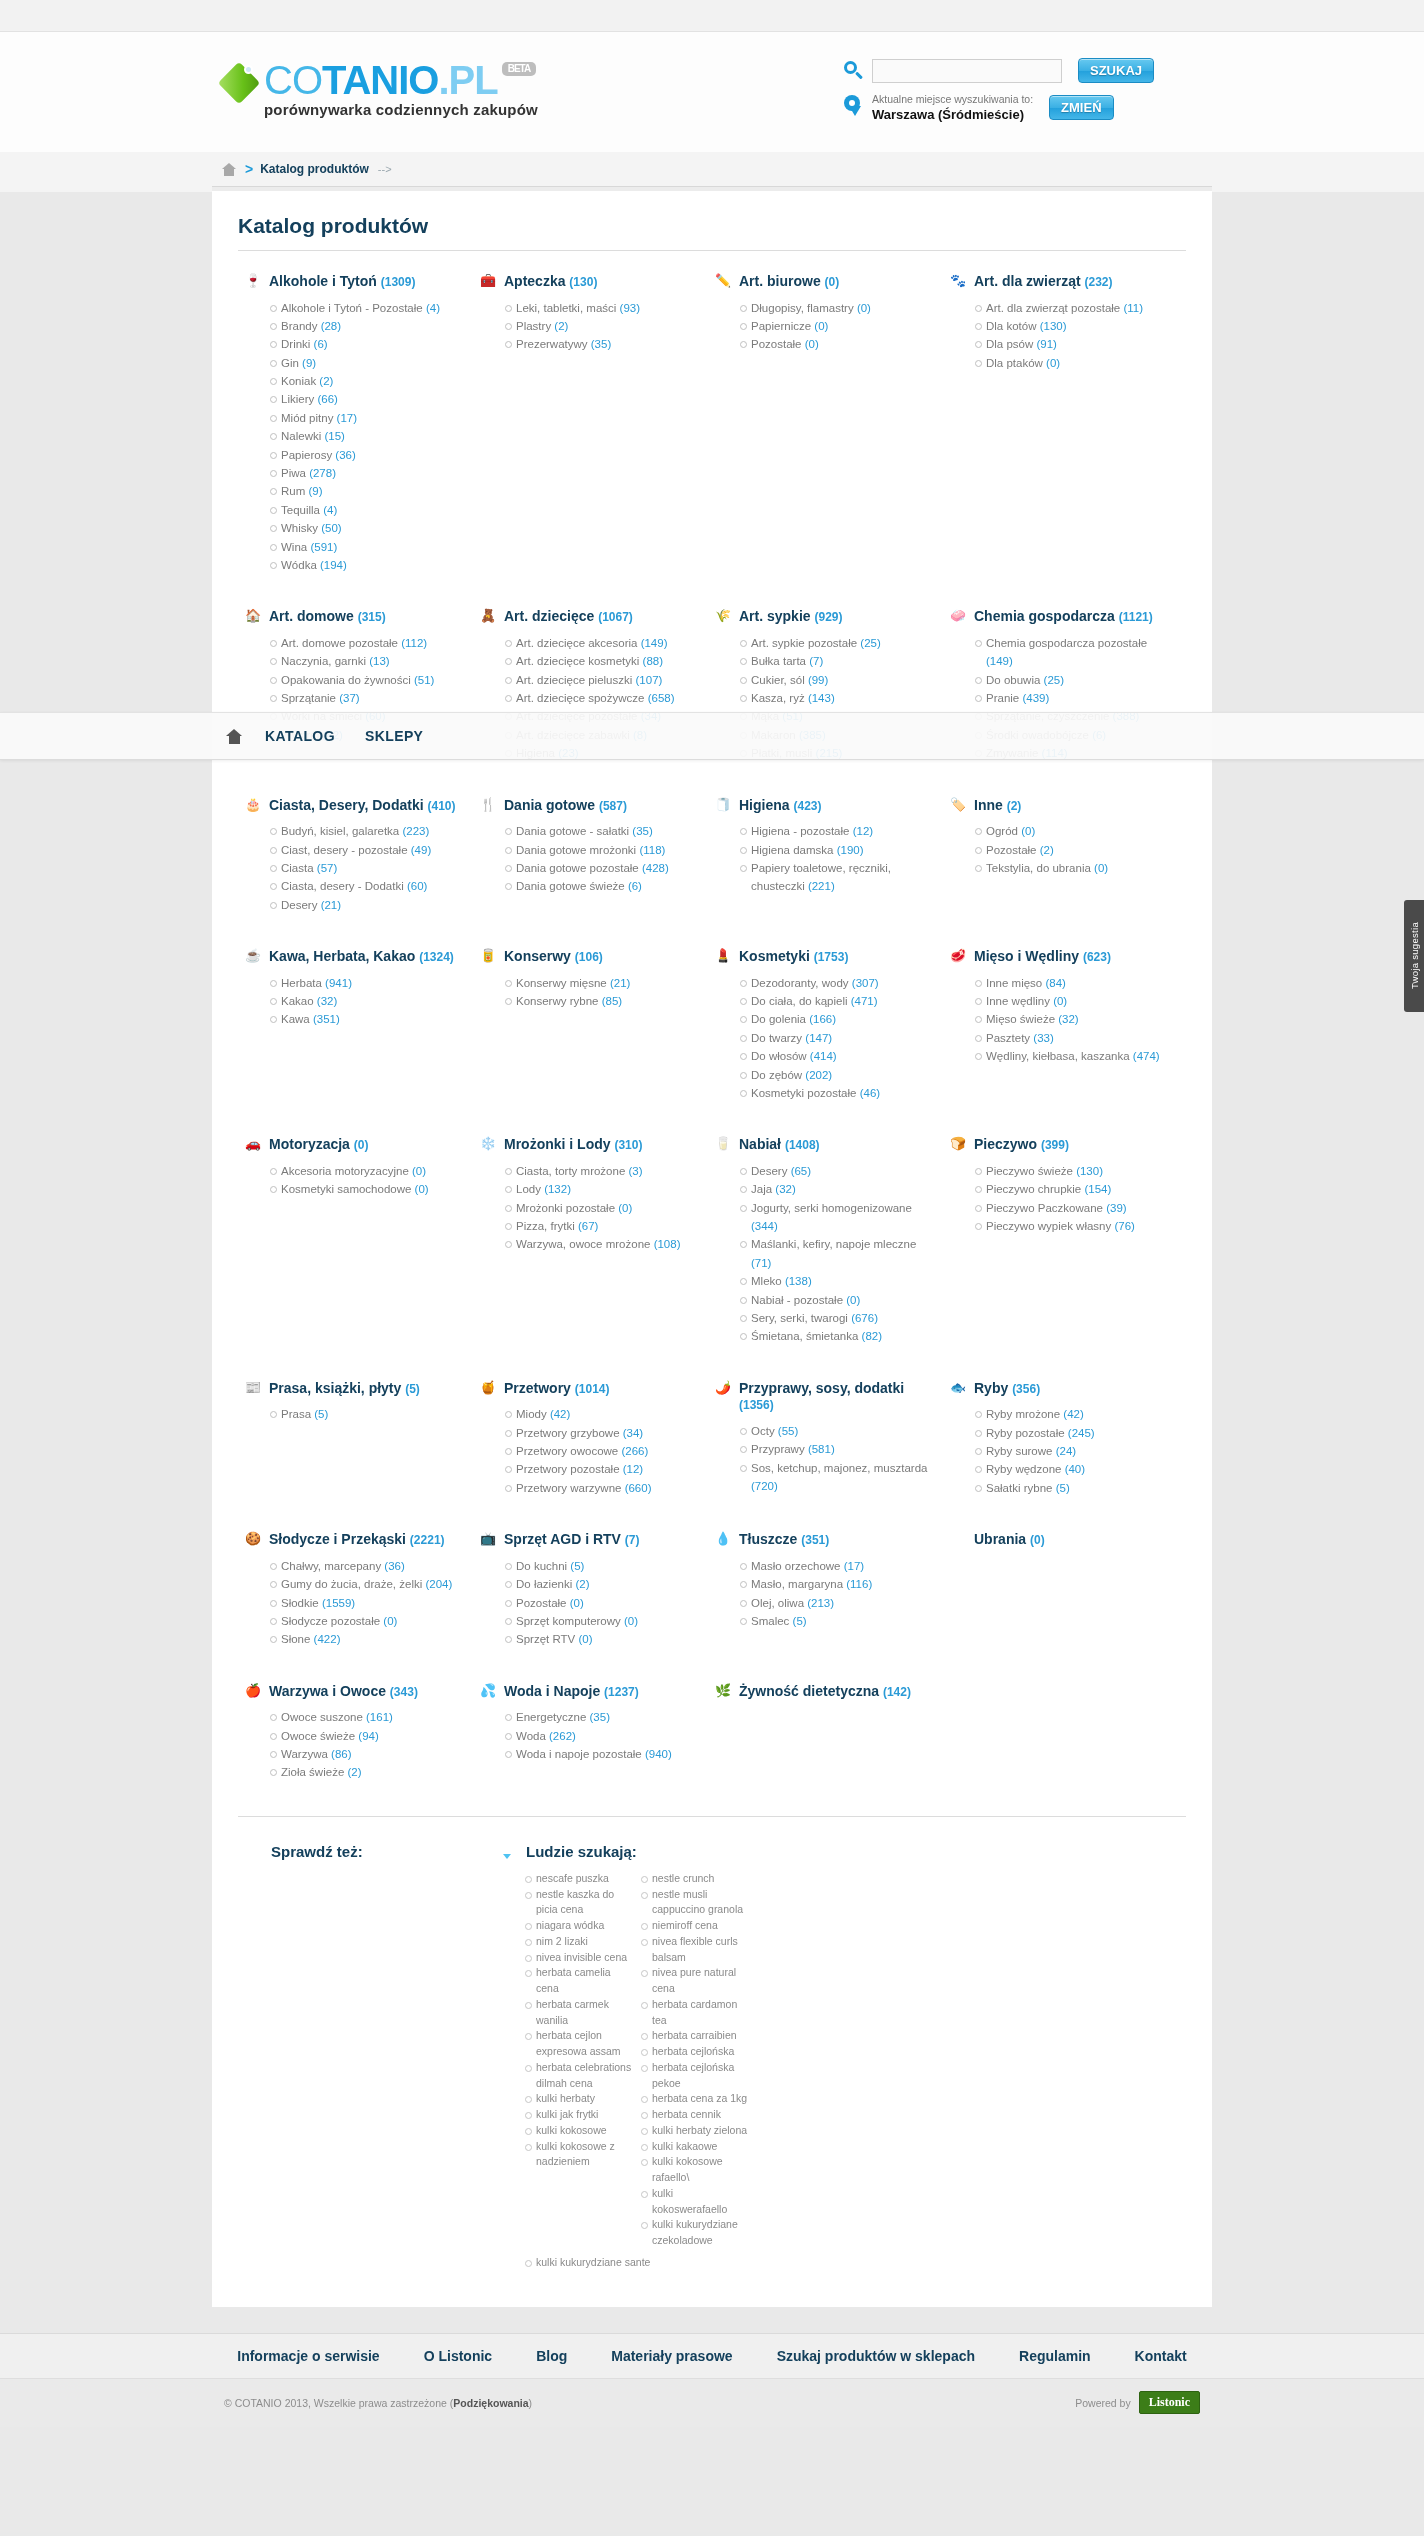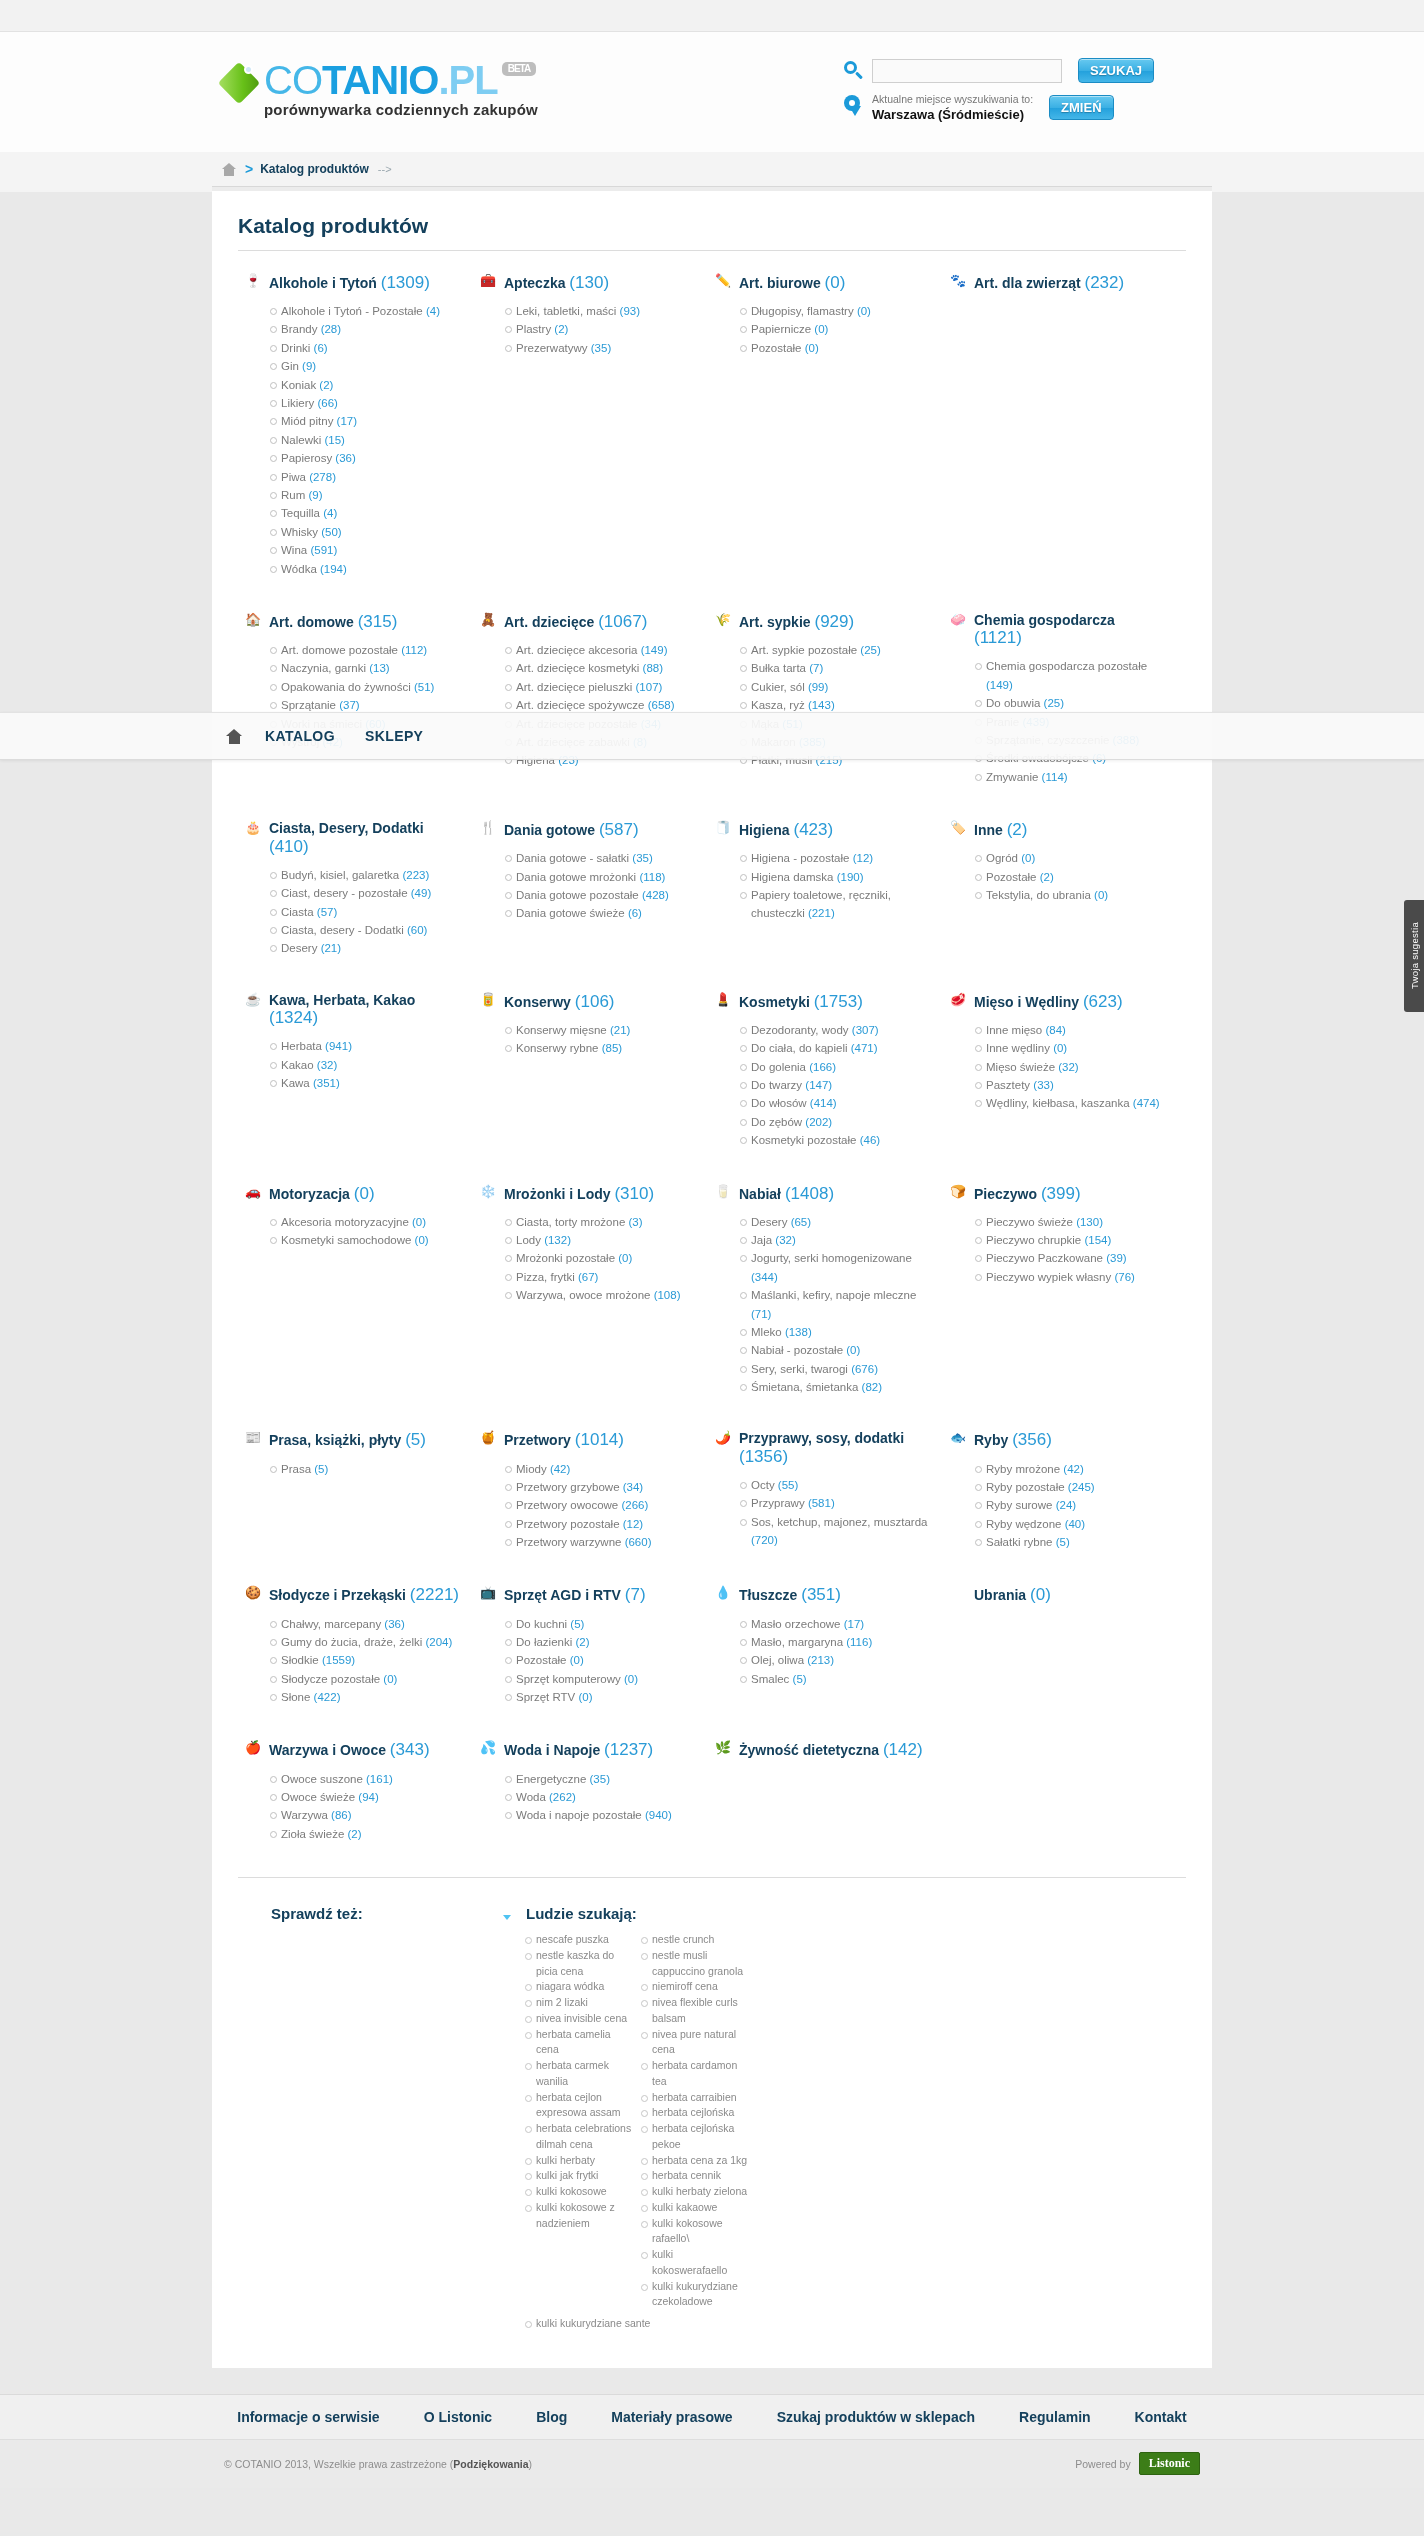--- a/index.html
+++ b/index.html
@@ -86,21 +86,21 @@
   .card-head { padding:22px 26px 0 26px; }
   .card-title { font-size:21px; font-weight:bold; color:#14405c; margin:0 0 12px 0; }
   .hr { height:1px; background:#dcdcdc; margin:0 26px; }
 
   
   .grid { display:flex; flex-wrap:wrap; padding:22px 20px 0 20px; }
   .cat { width:235px; padding:0 8px 0 12px; margin-bottom:34px; }
   .cat-head { display:flex; align-items:flex-start; margin-bottom:9px; }
   .cat-ico { width:18px; flex:0 0 18px; font-size:13px; line-height:16px; text-align:center; margin-right:7px; }
   .cat-title { font-size:14px; font-weight:bold; color:#14405c; line-height:1.18; }
-  .cat-count { color:#2a9ad6; font-weight:normal; font-size:17px; }
+  .cat-count { color:#2a9ad6; font-weight:bold; font-size:12px; }
   .sublist { list-style:none; margin:0; padding:0 0 0 26px; }
   .sublist li { position:relative; line-height:1.6; font-size:11.5px; color:#7b7b7b; padding-left:11px; }
   .sublist li:before {
     content:""; position:absolute; left:0; top:6px; width:5px; height:5px;
     border:1px solid #bfbfbf; border-radius:50%; background:#fff;
   }
   .sc { color:#2a9ad6; }
 
   
   .stickynav {
@@ -268,20 +268,26 @@
             <li>Długopisy, flamastry <span class="sc">(0)</span></li>
             <li>Papiernicze <span class="sc">(0)</span></li>
             <li>Pozostałe <span class="sc">(0)</span></li>
           </ul>
         </div>
         <div class="cat">
           <div class="cat-head">
             <span class="cat-ico">🐾</span>
             <span class="cat-title">Art. dla zwierząt <span class="cat-count">(232)</span></span>
           </div>
+          <ul class="sublist">
+            <li>Art. dla zwierząt pozostałe <span class="sc">(11)</span></li>
+            <li>Dla kotów <span class="sc">(130)</span></li>
+            <li>Dla psów <span class="sc">(91)</span></li>
+            <li>Dla ptaków <span class="sc">(0)</span></li>
+          </ul>
         </div>
         <div class="cat">
           <div class="cat-head">
             <span class="cat-ico">🏠</span>
             <span class="cat-title">Art. domowe <span class="cat-count">(315)</span></span>
           </div>
           <ul class="sublist">
             <li>Art. domowe pozostałe <span class="sc">(112)</span></li>
             <li>Naczynia, garnki <span class="sc">(13)</span></li>
             <li>Opakowania do żywności <span class="sc">(51)</span></li>

